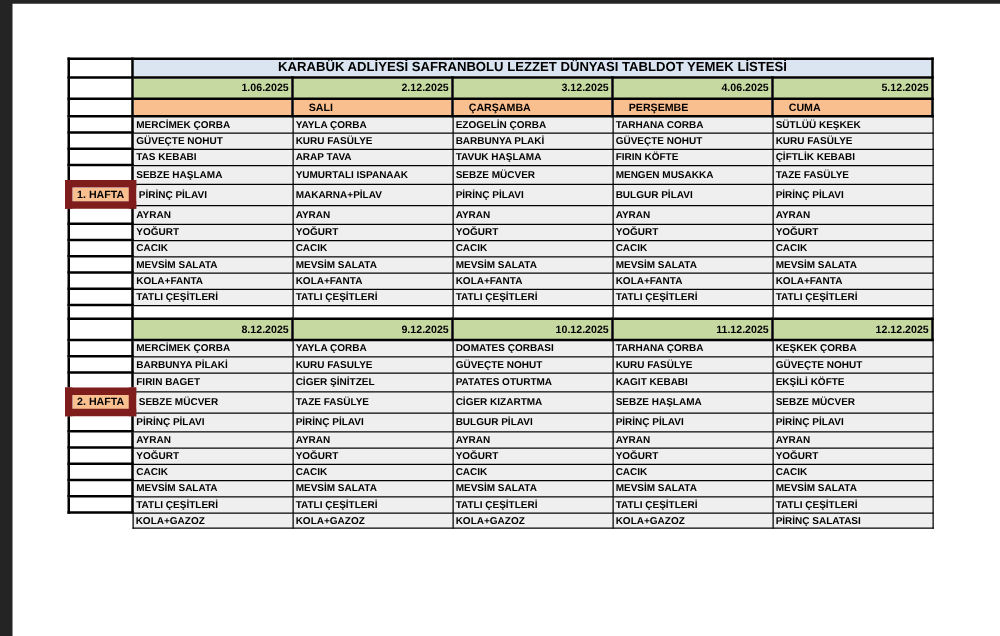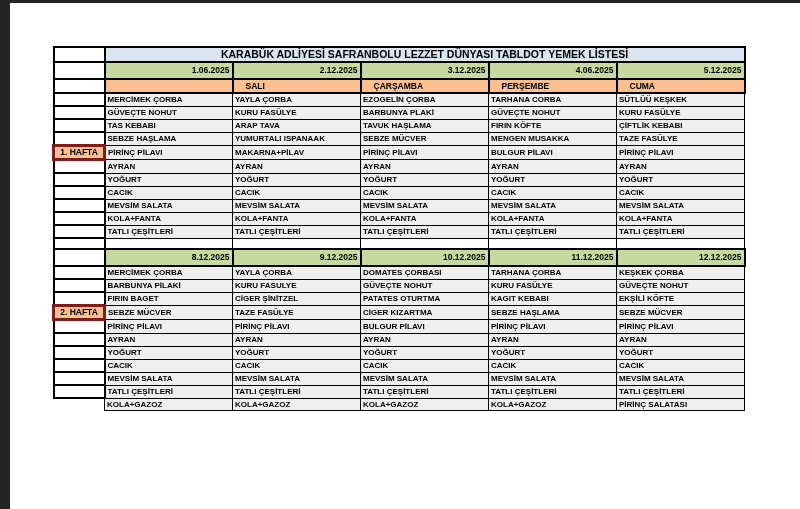--- a/index.html
+++ b/index.html
@@ -27,21 +27,21 @@
   td.date{
     border:2px solid #000;background:var(--date-bg,#c6d9a1);
     text-align:right;font-size:8.5px;height:15px;line-height:15px;
   }
   td.day{
     border:2px solid #000;background:var(--header-bg,#fabf8f);
     text-align:left;font-size:8.5px;height:12px;line-height:12px;padding-left:12px;
   }
   td.menu{background:var(--cell-bg,#efefef);text-align:left;}
   td.hafta{
-    border:3px solid #7f1d1d;background:var(--header-bg,#fabf8f);
+    border:6px solid #7f1d1d;background:var(--header-bg,#fabf8f);
     text-align:center;font-size:8.5px;margin-left:25px;
   }
   td.gapc{background:#ffffff;height:9px;line-height:9px;}
 </style>
 </head>
 <body>
 
 <div class="edge-left"></div>
 <div class="edge-top"></div>
 

